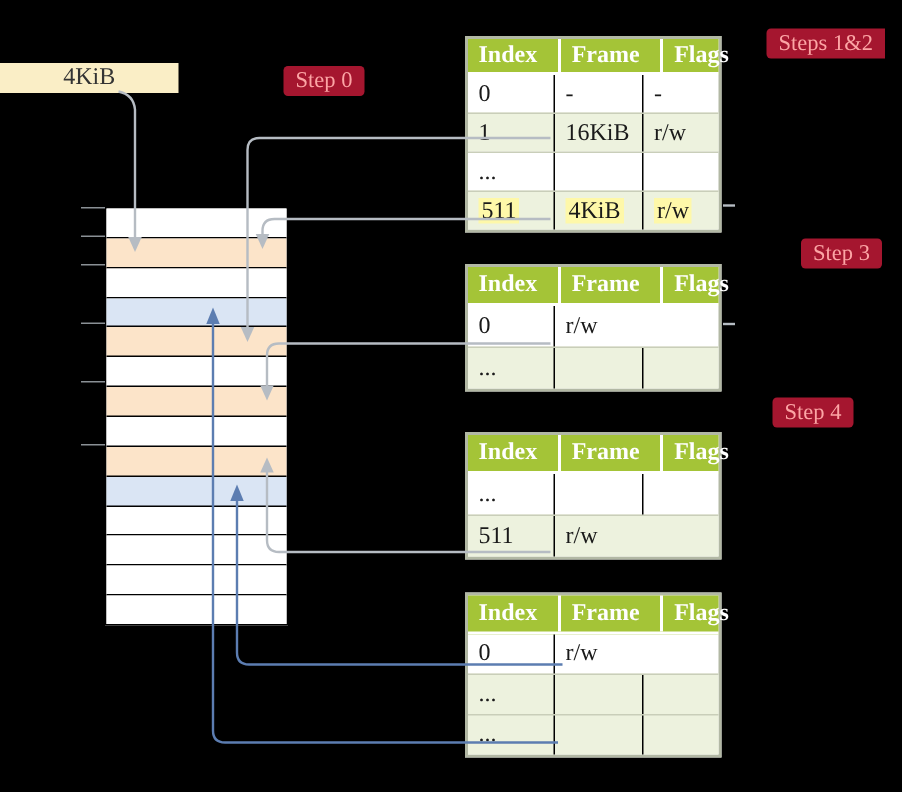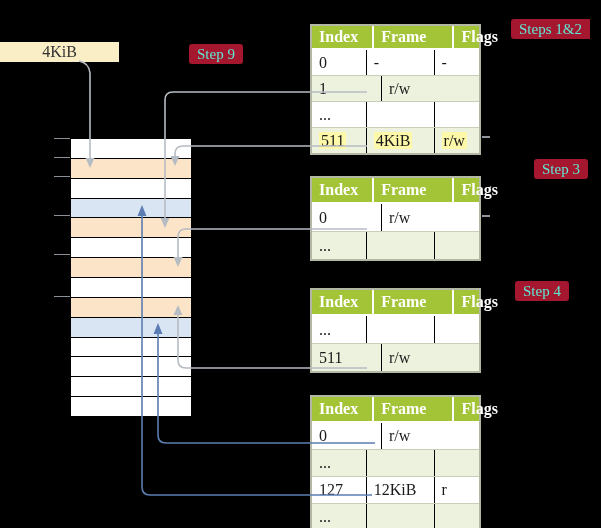--- a/index.html
+++ b/index.html
@@ -7,27 +7,27 @@
     position:relative;width:601px;height:528px;background:#000;overflow:hidden;
     font-family:"Liberation Serif", serif;
   }
   
   .pointer-box{
     position:absolute;left:0;top:42px;width:119px;height:20px;
     background:#faeec6;color:#333;font-size:16px;line-height:20px;text-align:center;
   }
   
   .badge{
-    position:absolute;background:#a5162f;color:#5eead4;font-size:15px;
+    position:absolute;background:#a5162f;color:#fca5a5;font-size:15px;
     line-height:18px;padding:1px 8px;border-radius:3px;white-space:nowrap;
   }
   #badge-step0{left:189px;top:44px;}
   #badge-steps12{left:511px;top:19px;border-top-right-radius:0;border-bottom-right-radius:0;}
   #badge-step3{left:522px;top:159px;margin-left:12px;}
-  #badge-step4{left:515px;top:281px;}
+  #badge-step4{left:515px;top:265px;}
   
   #memory-column{
     position:absolute;left:70px;top:138px;width:120px;height:277px;
     border:1px solid #000;background:#fff;display:flex;flex-direction:column;z-index:1;
   }
   .mem-row{flex:1;border-bottom:1px solid #000;}
   .mem-row:last-child{border-bottom:none;}
   .mem-row.free{background:#ffffff;}
   .mem-row.pt_page{background:#fce4c9;}
   .mem-row.data_page{background:#dae5f4;}
@@ -38,21 +38,21 @@
   .pt-header{display:flex;background:#a4c437;border-bottom:2px solid #fff;gap:14px;}
   .pt-header .hcell{
     color:#fff;font-weight:bold;font-size:16px;padding-left:7px;box-sizing:border-box;
   }
   .pt-header .hcell + .hcell{border-left:2px solid #fff;}
   .prow{display:flex;}
   .prow + .prow{border-top:1px solid #c9ceb9;}
   .prow.shade{background:#edf2de;}
   .pcell{font-size:16px;color:#1a1a1a;padding-left:7px;box-sizing:border-box;overflow:hidden;}
   .pcell + .pcell{border-left:1.5px solid #000;}
-  .c0{width:57px;} .c1{width:59px;} .c2{width:48px;margin-left:12px;}
+  .c0{width:57px;} .c1{width:59px;} .c2{width:48px;}
   .hl{background:#fef8a9;padding:0 2px;}
   
   .t1 .pt-header .hcell{height:22px;line-height:22px;}
   .t1 .pcell{height:25px;line-height:25px;}
   .t2 .pt-header .hcell,.t3 .pt-header .hcell,.t4 .pt-header .hcell{height:24px;line-height:24px;}
   .t2 .pcell,.t3 .pcell{height:27px;line-height:27px;}
   .t4 .pcell{height:26px;line-height:26px;}
   #table-1{top:24px;} #table-2{top:176px;} #table-3{top:288px;} #table-4{top:395px;}
   
   #overlay{position:absolute;left:0;top:0;width:601px;height:528px;z-index:5;pointer-events:none;}
@@ -61,21 +61,21 @@
   .bline{stroke:#5c7db1;stroke-width:1.6;fill:none;}
   .bhead{fill:#5c7db1;stroke:none;}
 </style>
 </head>
 <body>
 
 <div id="canvas">
 
   <div class="pointer-box">4KiB</div>
 
-  <div class="badge" id="badge-step0">Step 9</div>
+  <div class="badge" id="badge-step0">Step 0</div>
   <div class="badge" id="badge-steps12">Steps 1&amp;2</div>
   <div class="badge" id="badge-step3">Step 3</div>
   <div class="badge" id="badge-step4">Step 4</div>
 
   <div class="tick" style="top:138px"></div>
   <div class="tick" style="top:157px"></div>
   <div class="tick" style="top:176px"></div>
   <div class="tick" style="top:215px"></div>
   <div class="tick" style="top:254px"></div>
   <div class="tick" style="top:296px"></div>
@@ -103,20 +103,21 @@
       <div class="hcell c1">Frame</div>
       <div class="hcell c2">Flags</div>
     </div>
     <div class="prow">
       <div class="pcell c0">0</div>
       <div class="pcell c1">-</div>
       <div class="pcell c2">-</div>
     </div>
     <div class="prow shade">
       <div class="pcell c0">1</div>
+      <div class="pcell c1">16KiB</div>
       <div class="pcell c2">r/w</div>
     </div>
     <div class="prow">
       <div class="pcell c0">...</div>
       <div class="pcell c1"></div>
       <div class="pcell c2"></div>
     </div>
     <div class="prow shade">
       <div class="pcell c0"><span class="hl">511</span></div>
       <div class="pcell c1"><span class="hl">4KiB</span></div>
@@ -166,25 +167,20 @@
     </div>
     <div class="prow">
       <div class="pcell c0">0</div>
       <div class="pcell c2">r/w</div>
     </div>
     <div class="prow shade">
       <div class="pcell c0">...</div>
       <div class="pcell c1"></div>
       <div class="pcell c2"></div>
     </div>
-    <div class="prow">
-      <div class="pcell c0">127</div>
-      <div class="pcell c1">12KiB</div>
-      <div class="pcell c2">r</div>
-    </div>
     <div class="prow shade">
       <div class="pcell c0">...</div>
       <div class="pcell c1"></div>
       <div class="pcell c2"></div>
     </div>
   </div>
 
   <svg id="overlay" viewBox="0 0 601 528" xmlns="http://www.w3.org/2000/svg">
 
     <g>

